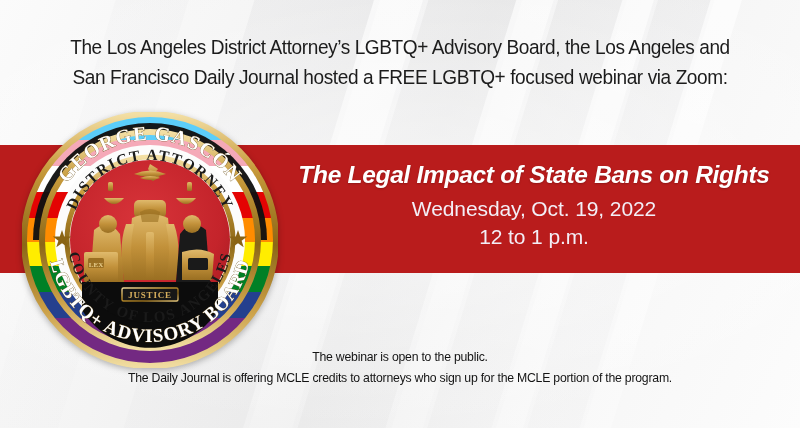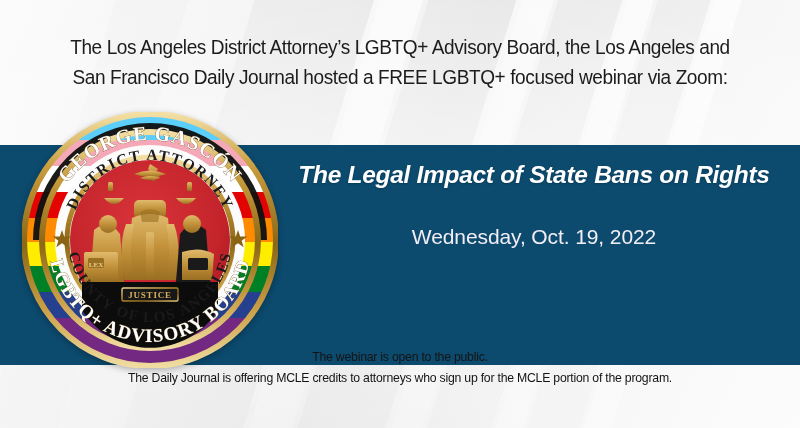--- a/index.html
+++ b/index.html
@@ -70,22 +70,22 @@
     transform-origin: center;
   }
   .headline .line { display: block; white-space: nowrap; }
 
   
   .band {
     position: absolute;
     left: 0;
     top: 145px;
     width: 800px;
-    height: 220px;
-    background: #0c4a6e;
+    height: 128px;
+    background: #b91c1c;
   }
   .band-inner {
     position: absolute;
     left: 268px;
     top: 0;
     width: 532px;
     height: 172px;
     box-sizing: border-box;
     padding-top: 14px;
     text-align: center;
@@ -96,21 +96,21 @@
     font-style: italic;
     font-weight: bold;
     font-size: 24.5px;
     line-height: 32px;
     letter-spacing: -0.3px;
     color: #ffffff;
     text-shadow: 0 1px 2px rgba(0,0,0,0.22);
   }
   .event-title .line { display: block; white-space: nowrap; }
   .event-when {
-    margin-top: 32px;
+    margin-top: 4px;
     font-family: "Liberation Sans", sans-serif;
     font-size: 21px;
     line-height: 28px;
     font-weight: 400;
     color: #f3eef6;
     letter-spacing: -0.1px;
   }
   .event-when .line { display: block; white-space: nowrap; }
 
   
@@ -178,20 +178,21 @@
     <span class="line">San Francisco Daily Journal hosted a FREE LGBTQ+ focused webinar via Zoom:</span>
   </div>
 
   <div class="band">
     <div class="band-inner">
       <div class="event-title">
         <span class="line">The Legal Impact of State Bans on Rights</span>
       </div>
       <div class="event-when">
         <span class="line">Wednesday, Oct. 19, 2022</span>
+        <span class="line">12 to 1 p.m.</span>
       </div>
     </div>
   </div>
 
   <div class="seal-wrap">
     <svg width="256" height="256" viewBox="0 0 256 256" xmlns="http://www.w3.org/2000/svg">
       <defs>
         <linearGradient id="goldGrad" x1="0" y1="0" x2="0" y2="1">
           <stop offset="0%" stop-color="#F3DFA4"></stop>
           <stop offset="22%" stop-color="#C79A3B"></stop>

